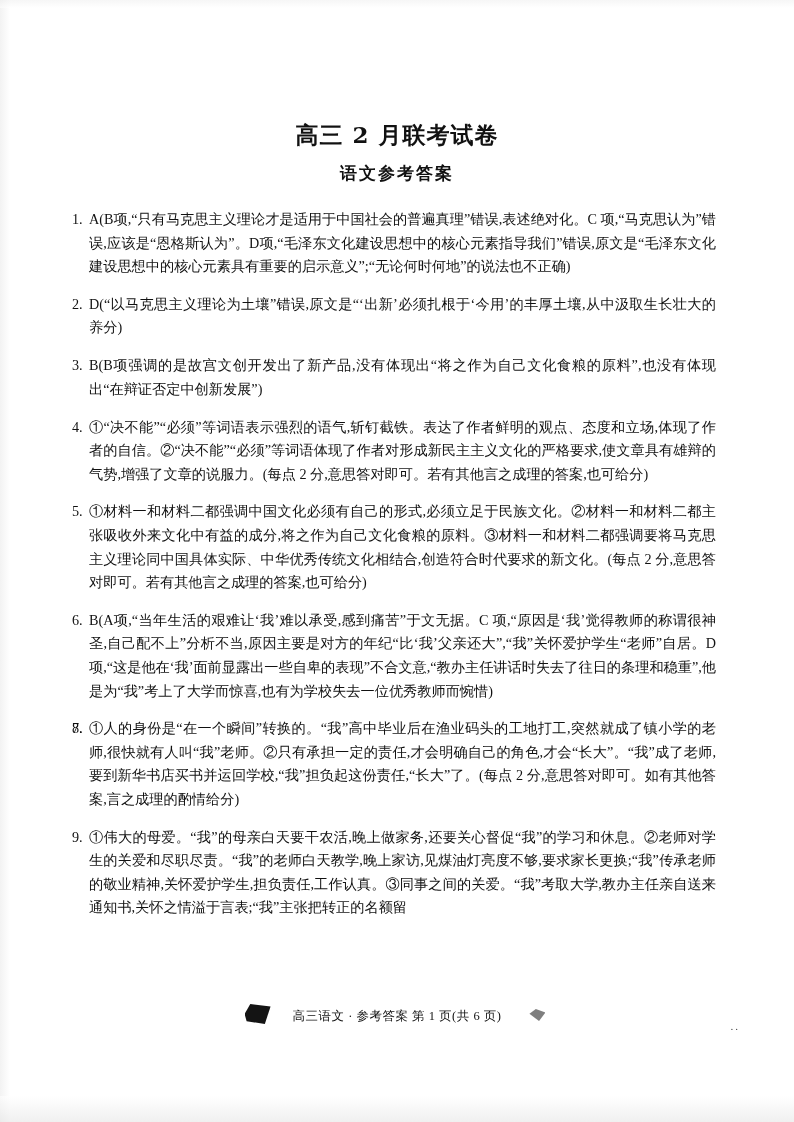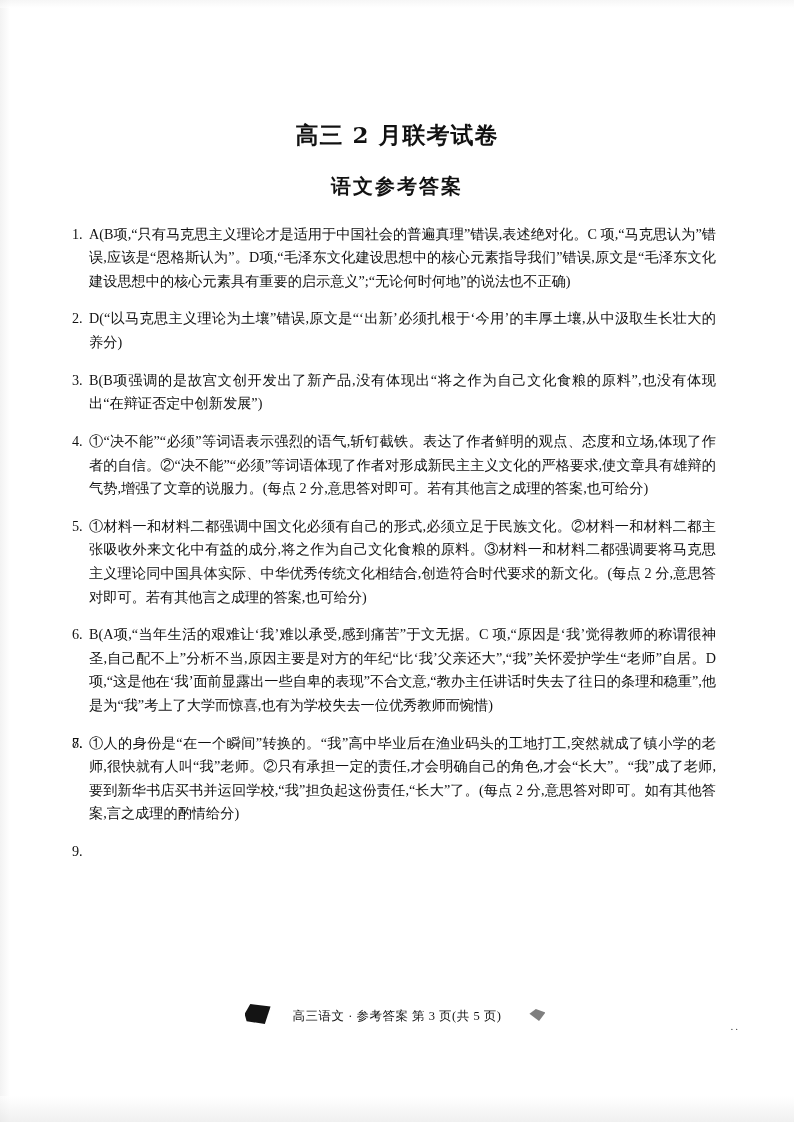--- a/index.html
+++ b/index.html
@@ -29,25 +29,25 @@
   }
   .doc-title {
     font-size: 23px;
     font-weight: bold;
     letter-spacing: 1px;
     line-height: 1.5;
     font-family: "DejaVu Serif", "Liberation Serif", serif;
     text-align: center;
   }
   .doc-subtitle {
-    font-size: 20px;
+    font-size: 17px;
     font-weight: bold;
     letter-spacing: 2px;
     line-height: 1.5;
-    margin-top: 18px;
+    margin-top: 8px;
     font-family: "DejaVu Serif", "Liberation Serif", serif;
   }
   .content {
     margin: 22px 78px 0 72px;
   }
   .ans-item {
     display: block;
     font-size: 14.2px;
     line-height: 1.66;
     text-align: justify;
@@ -166,25 +166,26 @@
     </p>
     <p class="ans-item">
       <span class="num">7.</span>
     </p>
     <p class="ans-item">
       <span class="num">8.</span>
       <span>①人的身份是“在一个瞬间”转换的。“我”高中毕业后在渔业码头的工地打工,突然就成了镇小学的老师,很快就有人叫“我”老师。②只有承担一定的责任,才会明确自己的角色,才会“长大”。“我”成了老师,要到新华书店买书并运回学校,“我”担负起这份责任,“长大”了。(每点 2 分,意思答对即可。如有其他答案,言之成理的酌情给分)</span>
     </p>
     <p class="ans-item">
       <span class="num">9.</span>
+      <span>①伟大的母爱。“我”的母亲白天要干农活,晚上做家务,还要关心督促“我”的学习和休息。②老师对学生的关爱和尽职尽责。“我”的老师白天教学,晚上家访,见煤油灯亮度不够,要求家长更换;“我”传承老师的敬业精神,关怀爱护学生,担负责任,工作认真。③同事之间的关爱。“我”考取大学,教办主任亲自送来通知书,关怀之情溢于言表;“我”主张把转正的名额留</span>
     </p>
   </div>
 
   <div class="footer">
     <span class="footer-inner">
       <span class="footer-shape"></span>
-      <span>高三语文 · 参考答案  第 3 页(共 5 页)</span>
+      <span>高三语文 · 参考答案  第 1 页(共 6 页)</span>
       <span class="footer-shape2"></span>
     </span>
   </div>
 
   <div class="corner-mark">..</div>
 </div>
 
 </body></html>

